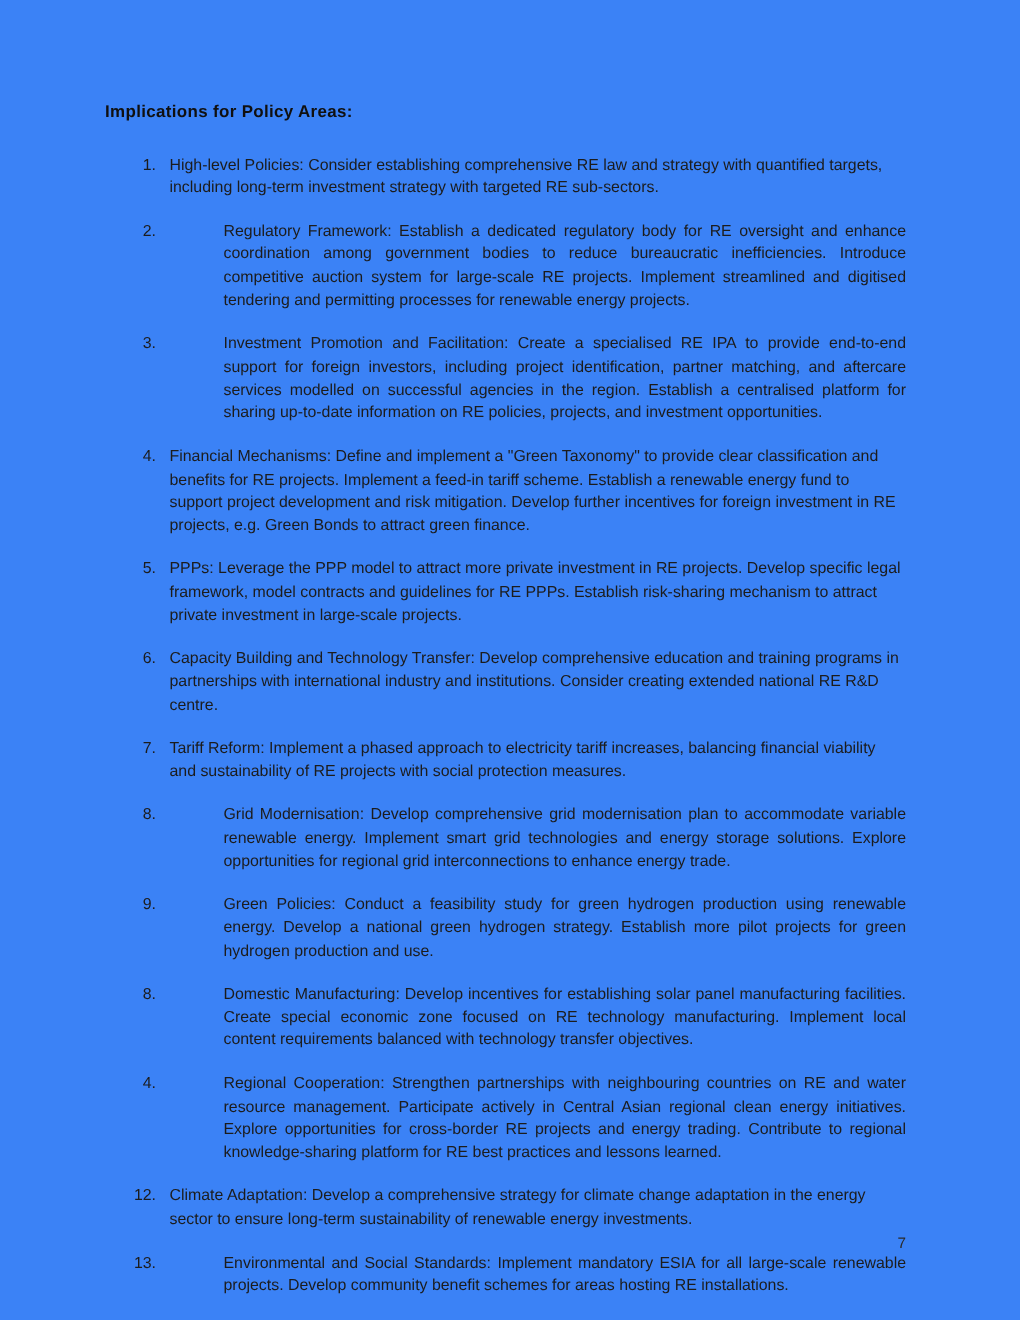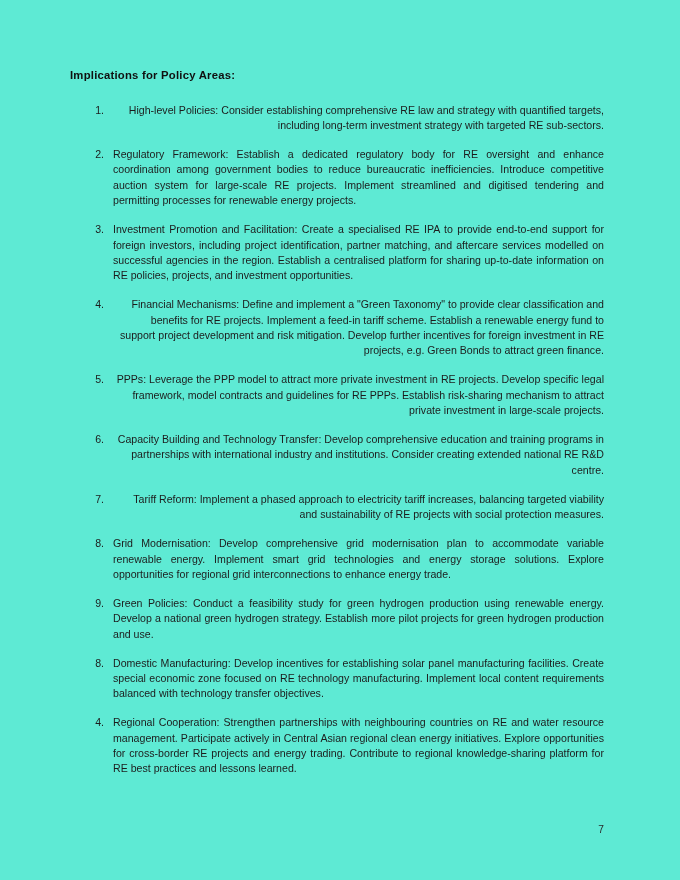--- a/index.html
+++ b/index.html
@@ -4,21 +4,21 @@
 <style>
   html, body {
     margin: 0;
     padding: 0;
     background: #ffffff;
   }
   .page {
     position: relative;
     width: 680px;
     height: 880px;
-    background: #5eead4;
+    background: #3b82f6;
     overflow: hidden;
     font-family: "Liberation Sans", sans-serif;
     color: #1a1a1a;
     -webkit-font-smoothing: antialiased;
   }
   .content {
     position: absolute;
     left: 70px;
     top: 68px;
     width: 534px;
@@ -43,23 +43,24 @@
     font-size: 10.6px;
     line-height: 1.455;
     color: #1c1c1c;
   }
   .policy-item:last-child {
     margin-bottom: 0;
   }
   .policy-item.justify .item-text {
     text-align: justify;
     text-justify: inter-word;
+    margin-left: 36px;
   }
   .policy-item.ragged .item-text {
-    text-align: right;
+    text-align: left;
   }
   .item-marker {
     position: absolute;
     left: 0;
     top: 0;
     width: 34px;
     text-align: right;
     font-size: 10.6px;
     line-height: 1.455;
     color: #1c1c1c;
@@ -104,34 +105,42 @@
         <li class="policy-item ragged">
           <span class="item-marker">5.</span>
           <span class="item-text">PPPs: Leverage the PPP model to attract more private investment in RE projects. Develop specific legal framework, model contracts and guidelines for RE PPPs. Establish risk-sharing mechanism to attract private investment in large-scale projects.</span>
         </li>
         <li class="policy-item ragged">
           <span class="item-marker">6.</span>
           <span class="item-text">Capacity Building and Technology Transfer: Develop comprehensive education and training programs in partnerships with international industry and institutions. Consider creating extended national RE R&amp;D centre.</span>
         </li>
         <li class="policy-item ragged">
           <span class="item-marker">7.</span>
-          <span class="item-text">Tariff Reform: Implement a phased approach to electricity tariff increases, balancing targeted viability and sustainability of RE projects with social protection measures.</span>
+          <span class="item-text">Tariff Reform: Implement a phased approach to electricity tariff increases, balancing financial viability and sustainability of RE projects with social protection measures.</span>
         </li>
         <li class="policy-item justify">
           <span class="item-marker">8.</span>
           <span class="item-text">Grid Modernisation: Develop comprehensive grid modernisation plan to accommodate variable renewable energy. Implement smart grid technologies and energy storage solutions. Explore opportunities for regional grid interconnections to enhance energy trade.</span>
         </li>
         <li class="policy-item justify">
           <span class="item-marker">9.</span>
           <span class="item-text">Green Policies: Conduct a feasibility study for green hydrogen production using renewable energy. Develop a national green hydrogen strategy. Establish more pilot projects for green hydrogen production and use.</span>
         </li>
         <li class="policy-item justify">
           <span class="item-marker">8.</span>
           <span class="item-text">Domestic Manufacturing: Develop incentives for establishing solar panel manufacturing facilities. Create special economic zone focused on RE technology manufacturing. Implement local content requirements balanced with technology transfer objectives.</span>
         </li>
         <li class="policy-item justify">
           <span class="item-marker">4.</span>
           <span class="item-text">Regional Cooperation: Strengthen partnerships with neighbouring countries on RE and water resource management. Participate actively in Central Asian regional clean energy initiatives. Explore opportunities for cross-border RE projects and energy trading. Contribute to regional knowledge-sharing platform for RE best practices and lessons learned.</span>
         </li>
+        <li class="policy-item ragged">
+          <span class="item-marker">12.</span>
+          <span class="item-text">Climate Adaptation: Develop a comprehensive strategy for climate change adaptation in the energy sector to ensure long-term sustainability of renewable energy investments.</span>
+        </li>
+        <li class="policy-item justify">
+          <span class="item-marker">13.</span>
+          <span class="item-text">Environmental and Social Standards: Implement mandatory ESIA for all large-scale renewable projects. Develop community benefit schemes for areas hosting RE installations.</span>
+        </li>
       </ol>
   </div>
   <div class="page-number">7</div>
 </div>
 
 </body></html>

